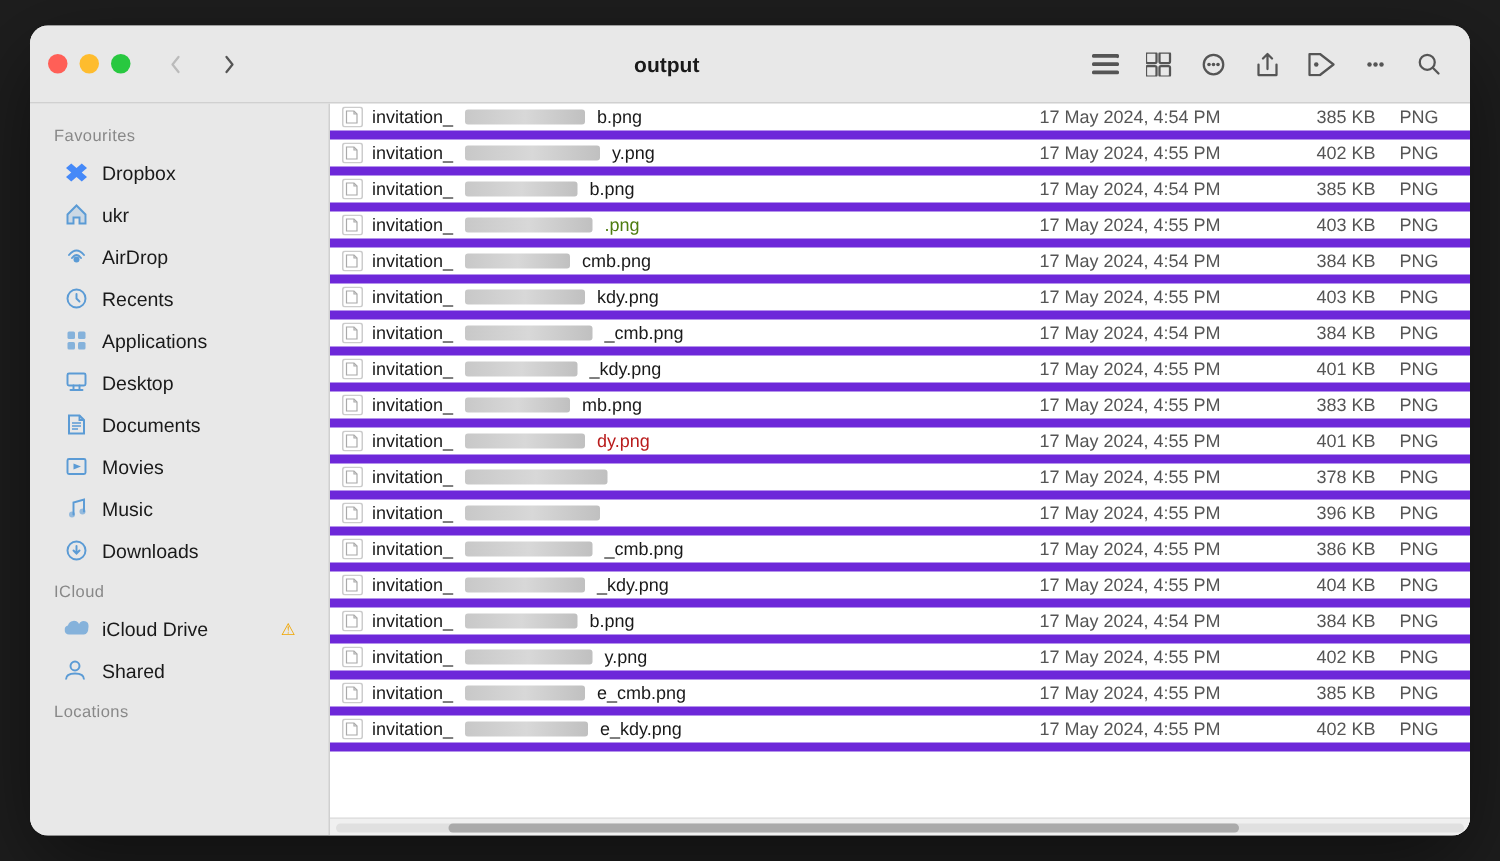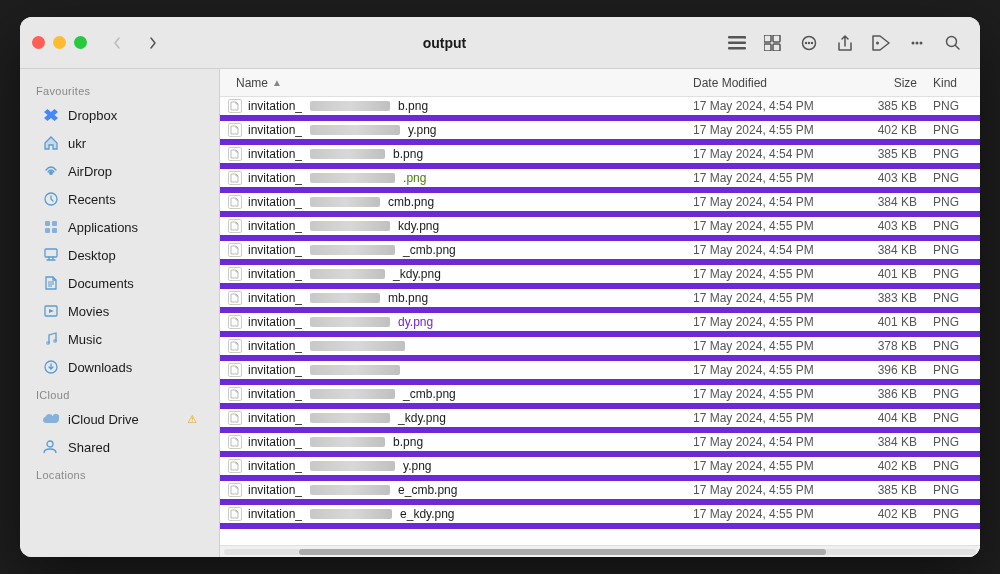--- a/index.html
+++ b/index.html
@@ -433,29 +433,20 @@
           </svg>
         </span>
         <span>Shared</span>
       </div>
 
       <div class="section-label">Locations</div>
     </div>
 
     <div class="file-area">
 
-      <div class="column-header">
-        <div class="col-name">
-          <span>Name</span>
-          <span class="sort-arrow">▲</span>
-        </div>
-        <div class="col-modified">Date Modified</div>
-        <div class="col-size">Size</div>
-        <div class="col-kind">Kind</div>
-      </div>
 
       <div class="file-list" id="file-list">
       <div class="file-row">
       <div class="file-row-name">
         <div class="file-icon">
           <svg width="10" height="10" viewBox="0 0 10 10" fill="none">
             <path d="M1 1h5l2 2v6H1V1z" stroke="#aaa" stroke-width="0.8"></path>
             <path d="M6 1v2h2" stroke="#aaa" stroke-width="0.8"></path>
           </svg>
         </div>
@@ -598,21 +589,21 @@
           <div class="file-row">
       <div class="file-row-name">
         <div class="file-icon">
           <svg width="10" height="10" viewBox="0 0 10 10" fill="none">
             <path d="M1 1h5l2 2v6H1V1z" stroke="#aaa" stroke-width="0.8"></path>
             <path d="M6 1v2h2" stroke="#aaa" stroke-width="0.8"></path>
           </svg>
         </div>
         <span style="flex-shrink:0;">invitation_</span>
         <span class="blurred-text" style="width:80px; background: linear-gradient(to right, #c8c8c8, #d8d8d8, #c0c0c0); margin: 0 2px;"></span>
-        <span style="color:#6d28d9;">dy.png</span>
+        <span style="color:#b91c1c;">dy.png</span>
       </div>
       <div class="file-row-modified">17 May 2024, 4:55 PM</div>
       <div class="file-row-size">401 KB</div>
       <div class="file-row-kind">PNG</div>
     </div>
           <div class="file-row">
       <div class="file-row-name">
         <div class="file-icon">
           <svg width="10" height="10" viewBox="0 0 10 10" fill="none">
             <path d="M1 1h5l2 2v6H1V1z" stroke="#aaa" stroke-width="0.8"></path>

